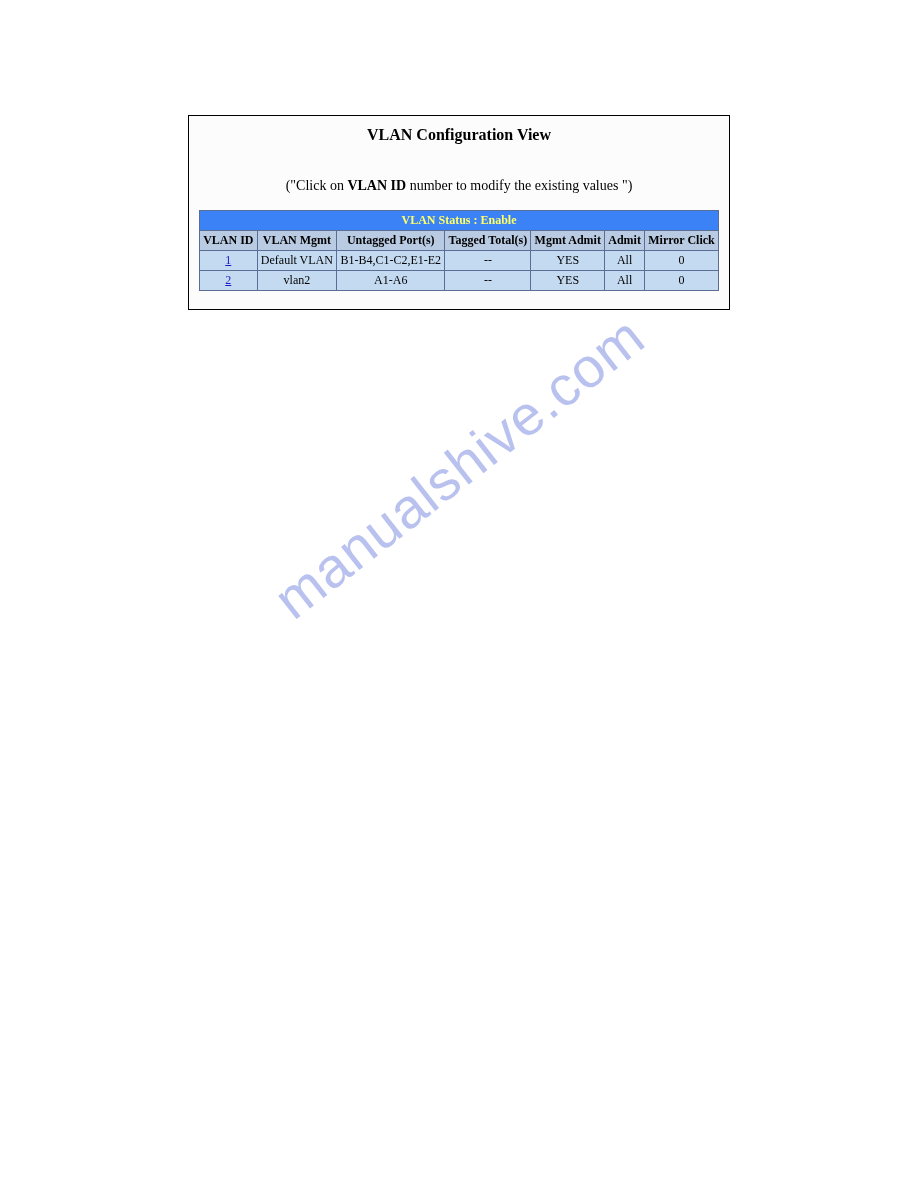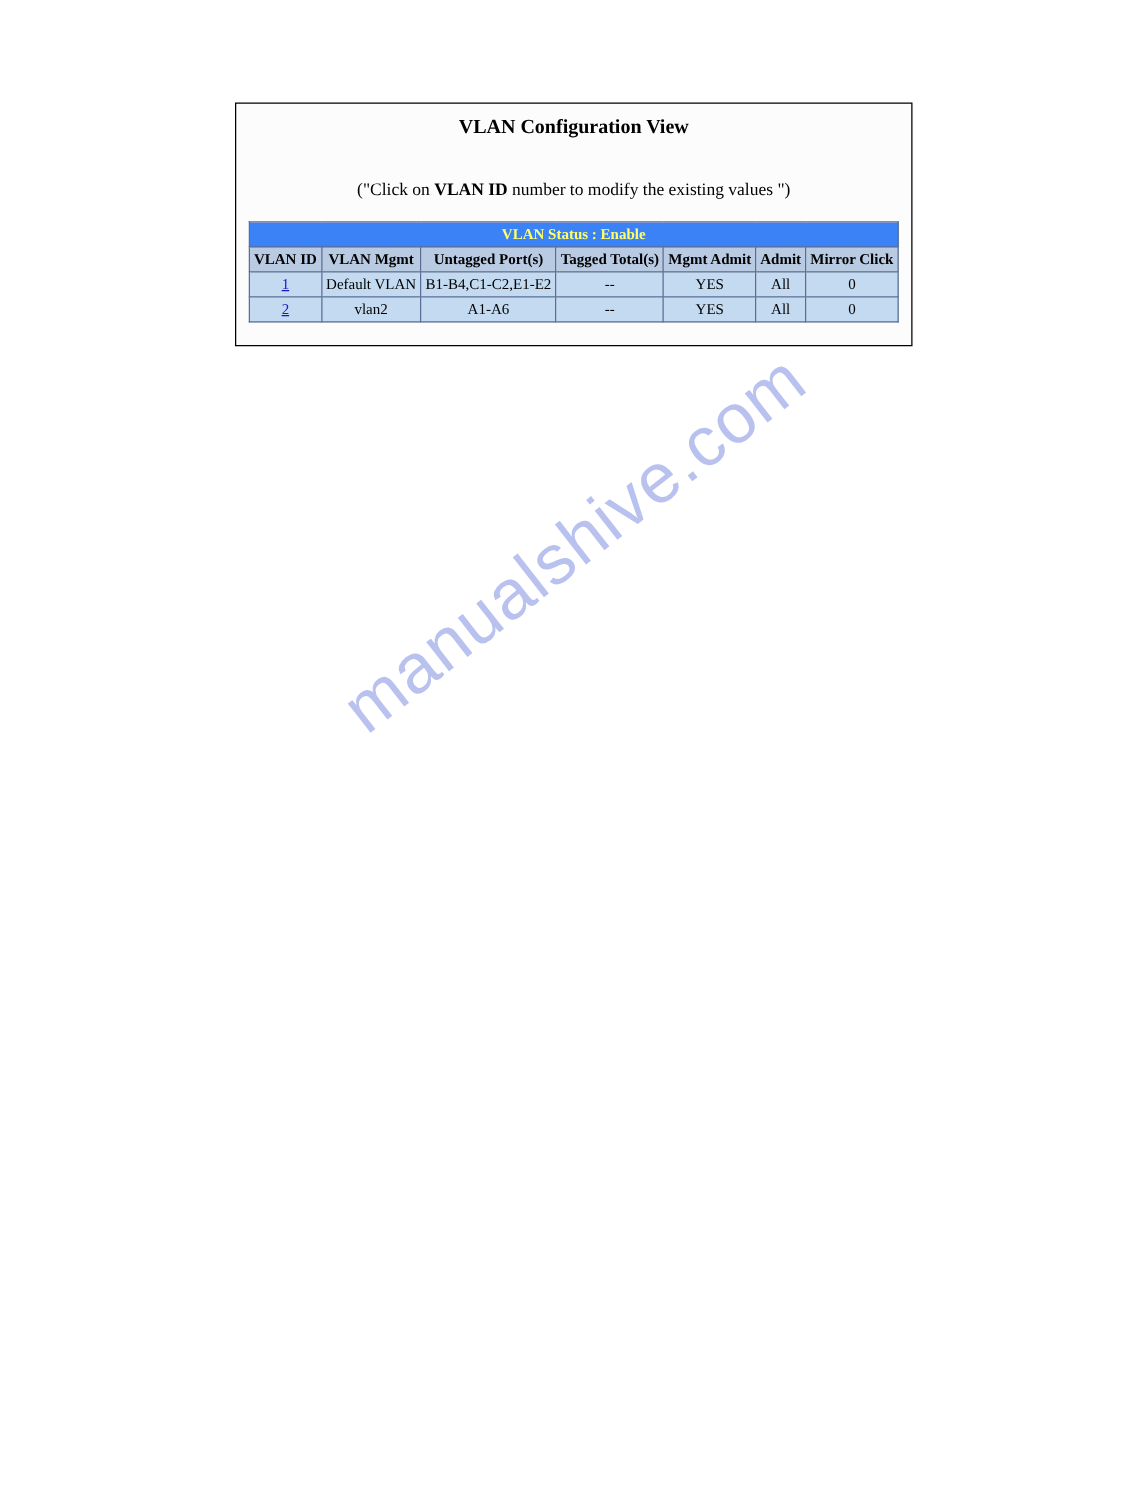--- a/index.html
+++ b/index.html
@@ -4,21 +4,21 @@
 <style>
   body {
     margin: 0;
     padding: 0;
     background: #fff;
     font-family: "Times New Roman", Times, serif;
     width: 918px;
   }
   .panel {
     border: 1px solid #000;
-    margin: 82px auto 0 auto;
+    margin: 115px auto 0 auto;
     width: 540px;
     background: #fcfcfc;
     padding-bottom: 18px;
   }
   .panel-title {
     text-align: center;
     font-weight: bold;
     font-size: 16px;
     padding: 10px 0 6px 0;
   }

